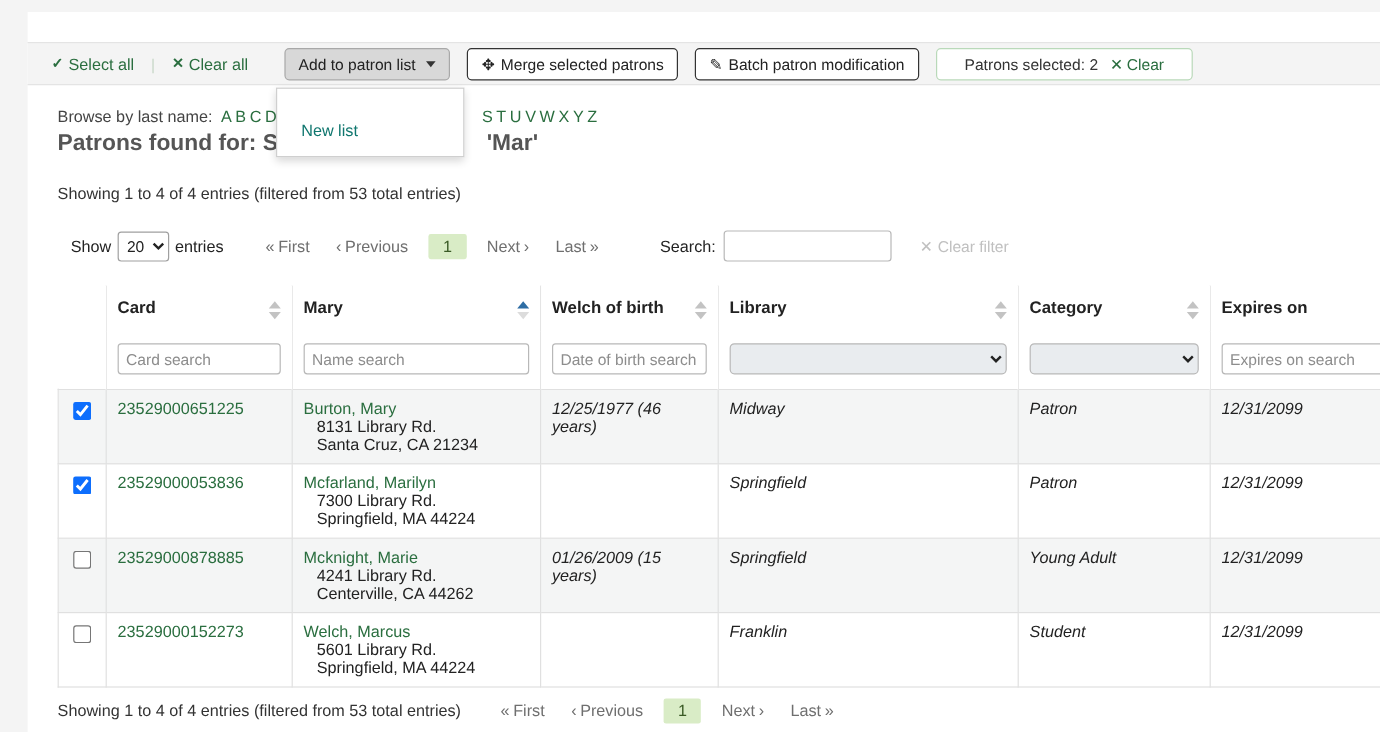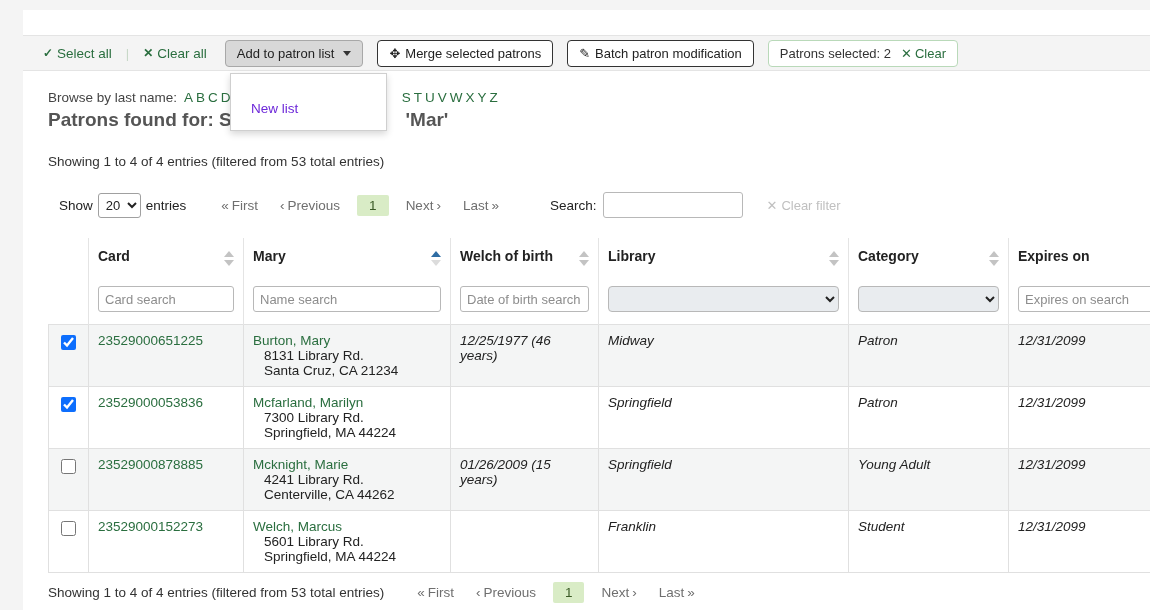--- a/index.html
+++ b/index.html
@@ -65,39 +65,39 @@
     display: inline-flex;
     align-items: center;
     gap: 5px;
     white-space: nowrap;
     cursor: pointer;
     font-family: "Liberation Sans", sans-serif;
   }
   .btn-dd {
     background: #d8d8d8;
     border: 1px solid #a8a8a8;
-    margin-left: 12px;
+    margin-left: 24px;
     position: relative;
     z-index: 40;
   }
   .btn-plain { margin-left: 14px; }
   .caret {
     width: 0; height: 0;
     border-left: 4px solid transparent;
     border-right: 4px solid transparent;
     border-top: 5px solid #333;
     margin-left: 4px;
   }
   .pill {
     margin-left: 14px;
     background: #ffffff;
     border: 1px solid #b9d9b9;
     border-radius: 4px;
     height: 27px;
-    padding: 0 11px;
+    padding: 0 23px;
     display: inline-flex;
     align-items: center;
     gap: 10px;
     font-size: 13px;
     color: #333;
     white-space: nowrap;
   }
   .pill .clear {
     color: #2a6e3f;
     display: inline-flex;
@@ -112,21 +112,21 @@
     left: 207px; top: 63px;
     width: 157px; height: 58px;
     background: #ffffff;
     border: 1px solid #cfcfcf;
     box-shadow: 0 3px 7px rgba(0,0,0,.16);
     z-index: 60;
     padding-top: 24px;
   }
   .dropdown-item {
     font-size: 13.5px;
-    color: #6d28d9;
+    color: #0f766e;
     padding: 3px 20px;
     cursor: pointer;
     white-space: nowrap;
   }
 
   
   .browse {
     position: absolute;
     left: 25px; top: 80px;
     font-size: 13.5px;

